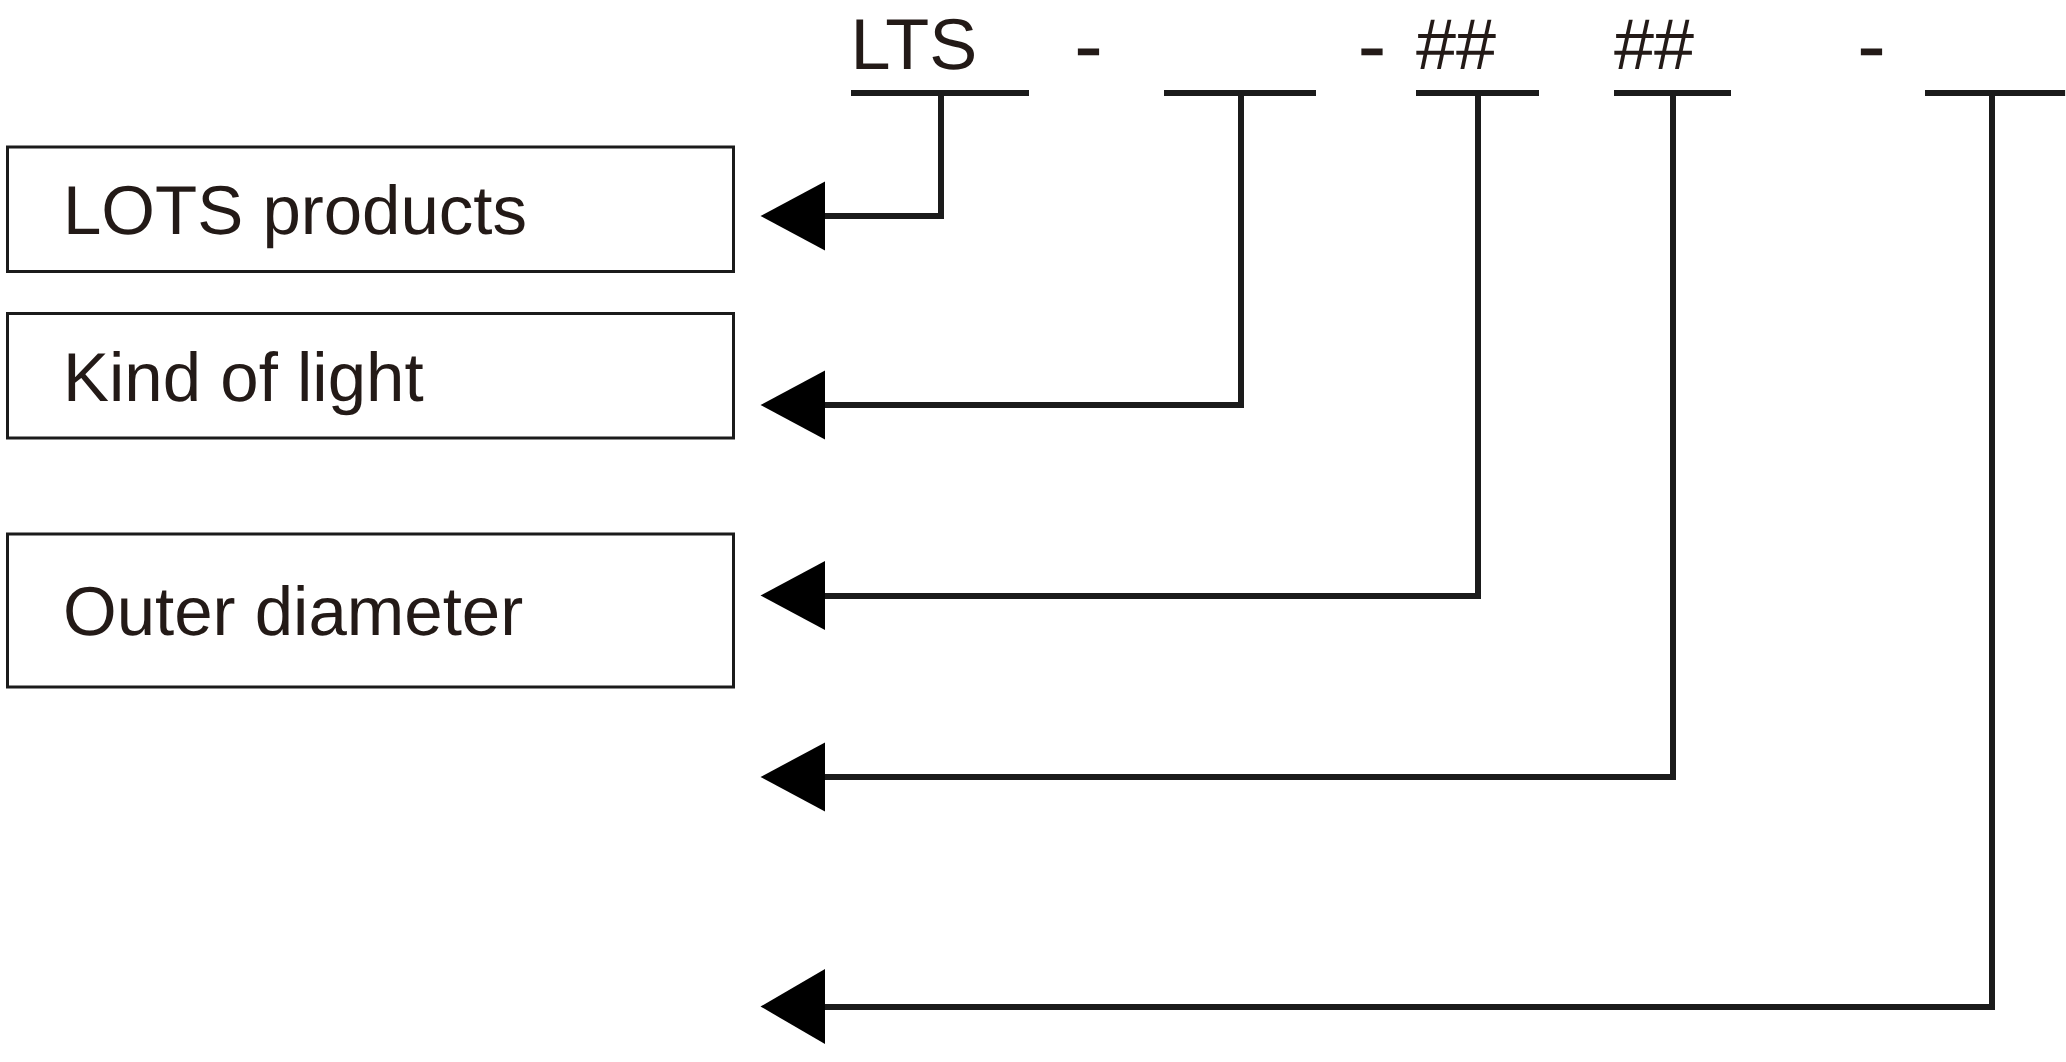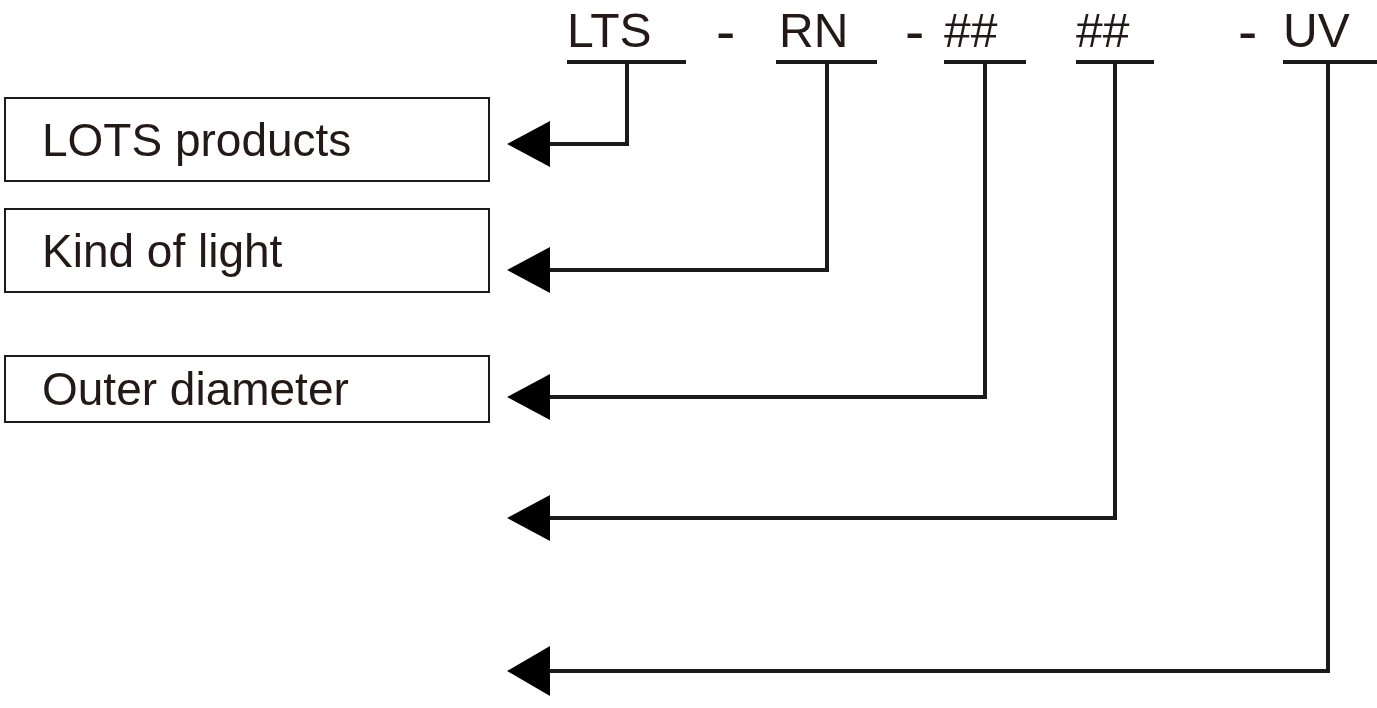--- a/index.html
+++ b/index.html
@@ -74,35 +74,33 @@
   }
 </style>
 </head>
 <body>
 
 <div id="stage">
 
   <div class="code-line">
     <span class="code-seg" style="left:567px;">LTS</span>
     <span class="code-dash" style="left:716px;">-</span>
-    <span class="code-seg" style="left:779px;">RN</span>
     <span class="code-dash" style="left:905px;">-</span>
     <span class="code-seg" style="left:944px;">##</span>
     <span class="code-seg" style="left:1076px;">##</span>
     <span class="code-dash" style="left:1238px;">-</span>
-    <span class="code-seg" style="left:1283px;">UV</span>
   </div>
 
   <div class="label-box" style="top:97px;height:85px;">
     <span class="label-text">LOTS products</span>
   </div>
   <div class="label-box" style="top:208px;height:85px;">
     <span class="label-text">Kind of light</span>
   </div>
-  <div class="label-box" style="top:355px;height:68px;">
+  <div class="label-box" style="top:355px;height:104px;">
     <span class="label-text">Outer diameter</span>
   </div>
 
   <svg id="connectors" viewBox="0 0 1377 708">
     <g stroke="#1b1b1b" stroke-width="4" fill="none" shape-rendering="crispEdges">
 
       <line x1="567" y1="62" x2="686" y2="62"></line>
       <line x1="776" y1="62" x2="877" y2="62"></line>
       <line x1="944" y1="62" x2="1026" y2="62"></line>
       <line x1="1076" y1="62" x2="1154" y2="62"></line>

